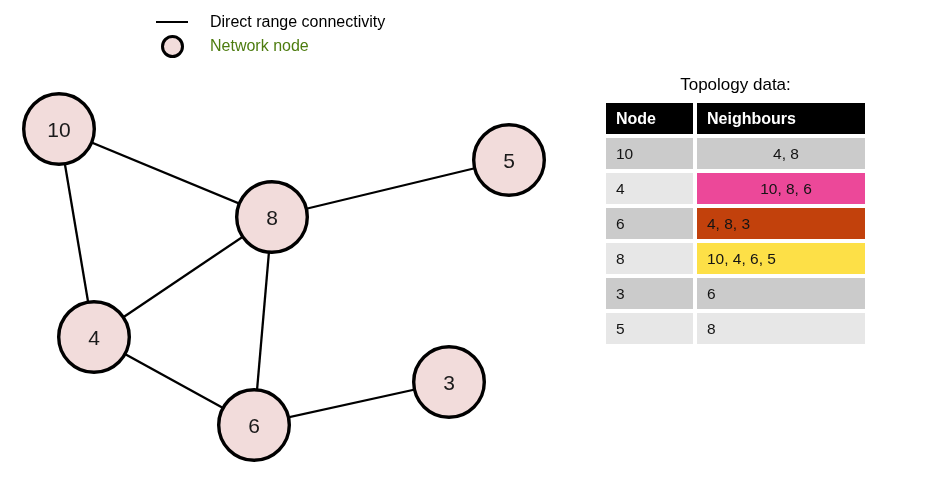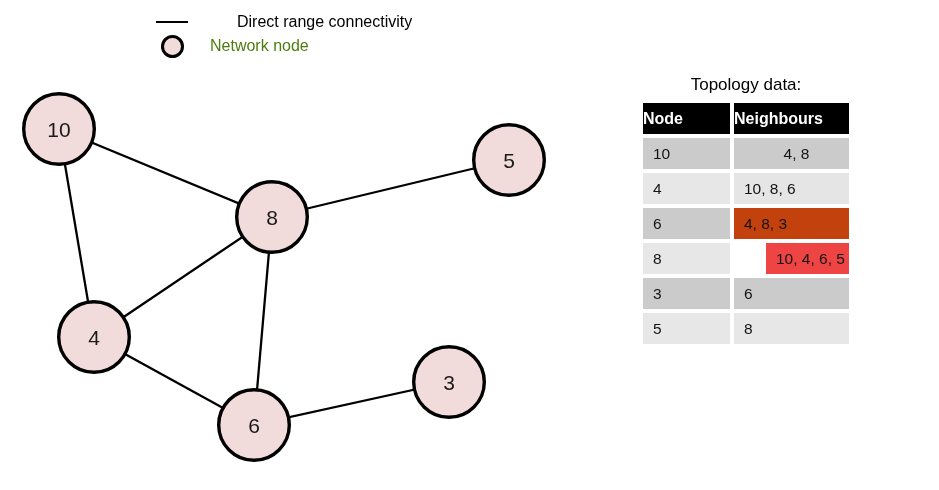--- a/index.html
+++ b/index.html
@@ -17,27 +17,27 @@
   .legend-symbol { width: 44px; display: flex; justify-content: center; align-items: center; margin-right: 16px; }
   .legend-line { width: 32px; height: 0; border-top: 2.5px solid #000; }
   .legend-circle { width: 17px; height: 17px; border-radius: 50%; border: 3px solid #000; }
   .legend-label { font-size: 16px; white-space: nowrap; }
 
   
   svg.graph { position: absolute; left: 0; top: 0; }
   .node-label { font-family: "Liberation Sans", sans-serif; font-size: 21px; }
 
   
-  .table-wrap { position: absolute; left: 643px; top: 74px; width: 206px; }
+  .table-wrap { position: absolute; left: 606px; top: 74px; width: 259px; }
   .table-title { text-align: center; font-size: 17px; color: #000; margin: 0 0 8px 0; line-height: 21px; }
   .topo-grid { display: grid; grid-template-columns: 87px 1fr; gap: 4px; }
   .th {
     height: 31px; line-height: 31px;
     color: #ffffff; font-weight: bold; font-size: 16px;
-    white-space: nowrap;
+    padding-left: 10px; white-space: nowrap;
   }
   .td {
     height: 31px; line-height: 31px;
     font-size: 15.5px; color: #141414;
     padding-left: 10px; white-space: nowrap;
   }
 </style>
 </head>
 <body>
 
@@ -61,41 +61,41 @@
     <text x="449" y="382" text-anchor="middle" dominant-baseline="central" class="node-label" fill="#1a1a1a">3</text>
     <circle cx="509" cy="160" r="35.3" fill="#f2dcdb" stroke="#000000" stroke-width="3.4"></circle>
     <text x="509" y="160" text-anchor="middle" dominant-baseline="central" class="node-label" fill="#1a1a1a">5</text>
   </svg>
 
 <div class="legend">
   <div class="legend-row">
     <span class="legend-symbol">
       <span class="legend-line"></span>
     </span>
-    <span class="legend-label" style="color: rgb(0, 0, 0); margin-left: 27px;">Direct range connectivity</span>
+    <span class="legend-label" style="color: rgb(0, 0, 0);">Direct range connectivity</span>
   </div>
   <div class="legend-row">
     <span class="legend-symbol">
       <span class="legend-circle" style="background: rgb(242, 220, 219);"></span>
     </span>
     <span class="legend-label" style="color: #4d7c0f;">Network node</span>
   </div>
 </div>
 
 <div class="table-wrap">
   <div class="table-title">Topology data:</div>
   <div class="topo-grid">
       <div class="th" style="background: rgb(0, 0, 0);">Node</div>
       <div class="th" style="background: rgb(0, 0, 0);">Neighbours</div>
       <div class="td" style="background: rgb(203, 203, 203);">10</div>
       <div class="td" style="background: rgb(203, 203, 203); text-align: center;">4, 8</div>
       <div class="td" style="background: rgb(231, 231, 231);">4</div>
-      <div class="td" style="background: #e5e5e5;">10, 8, 6</div>
+      <div class="td" style="background: #ec4899; text-align: center;">10, 8, 6</div>
       <div class="td" style="background: rgb(203, 203, 203);">6</div>
       <div class="td" style="background: #c2410c;">4, 8, 3</div>
       <div class="td" style="background: rgb(231, 231, 231);">8</div>
-      <div class="td" style="background: #ef4444; margin-left: 32px;">10, 4, 6, 5</div>
+      <div class="td" style="background: #fde047;">10, 4, 6, 5</div>
       <div class="td" style="background: rgb(203, 203, 203);">3</div>
       <div class="td" style="background: rgb(203, 203, 203);">6</div>
       <div class="td" style="background: rgb(231, 231, 231);">5</div>
       <div class="td" style="background: rgb(231, 231, 231);">8</div>
     </div>
 </div>
 
 </body></html>

